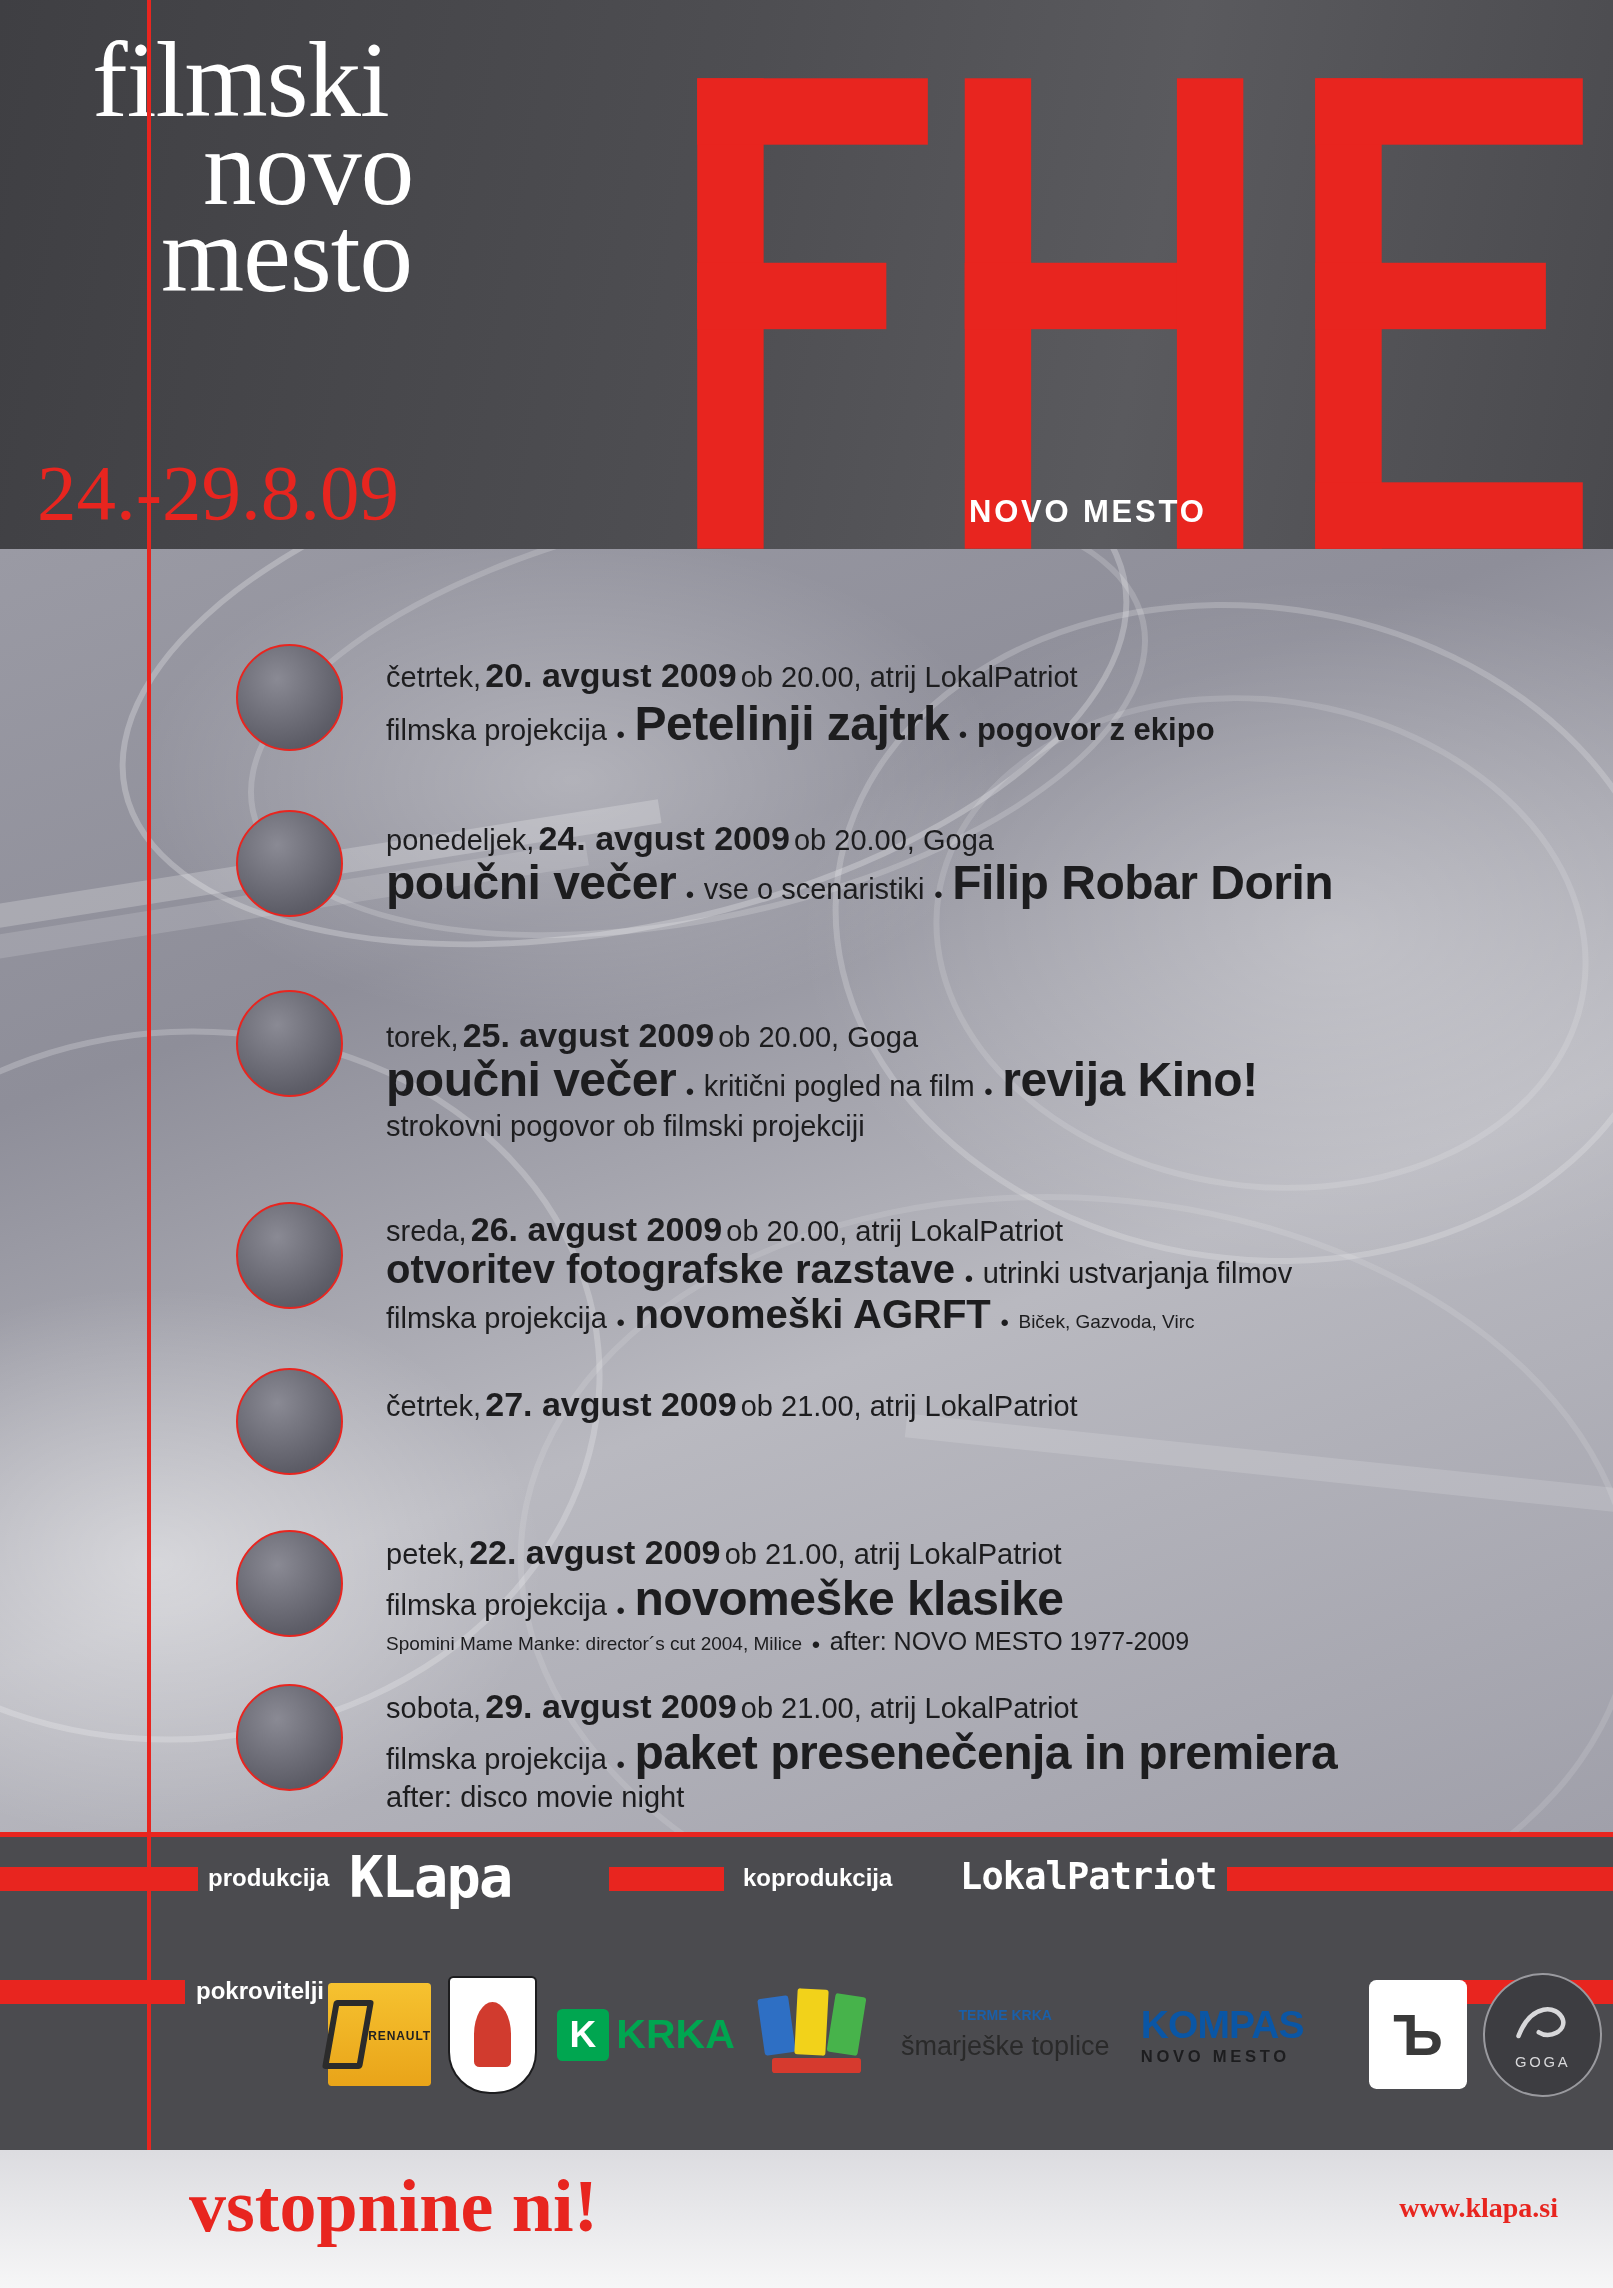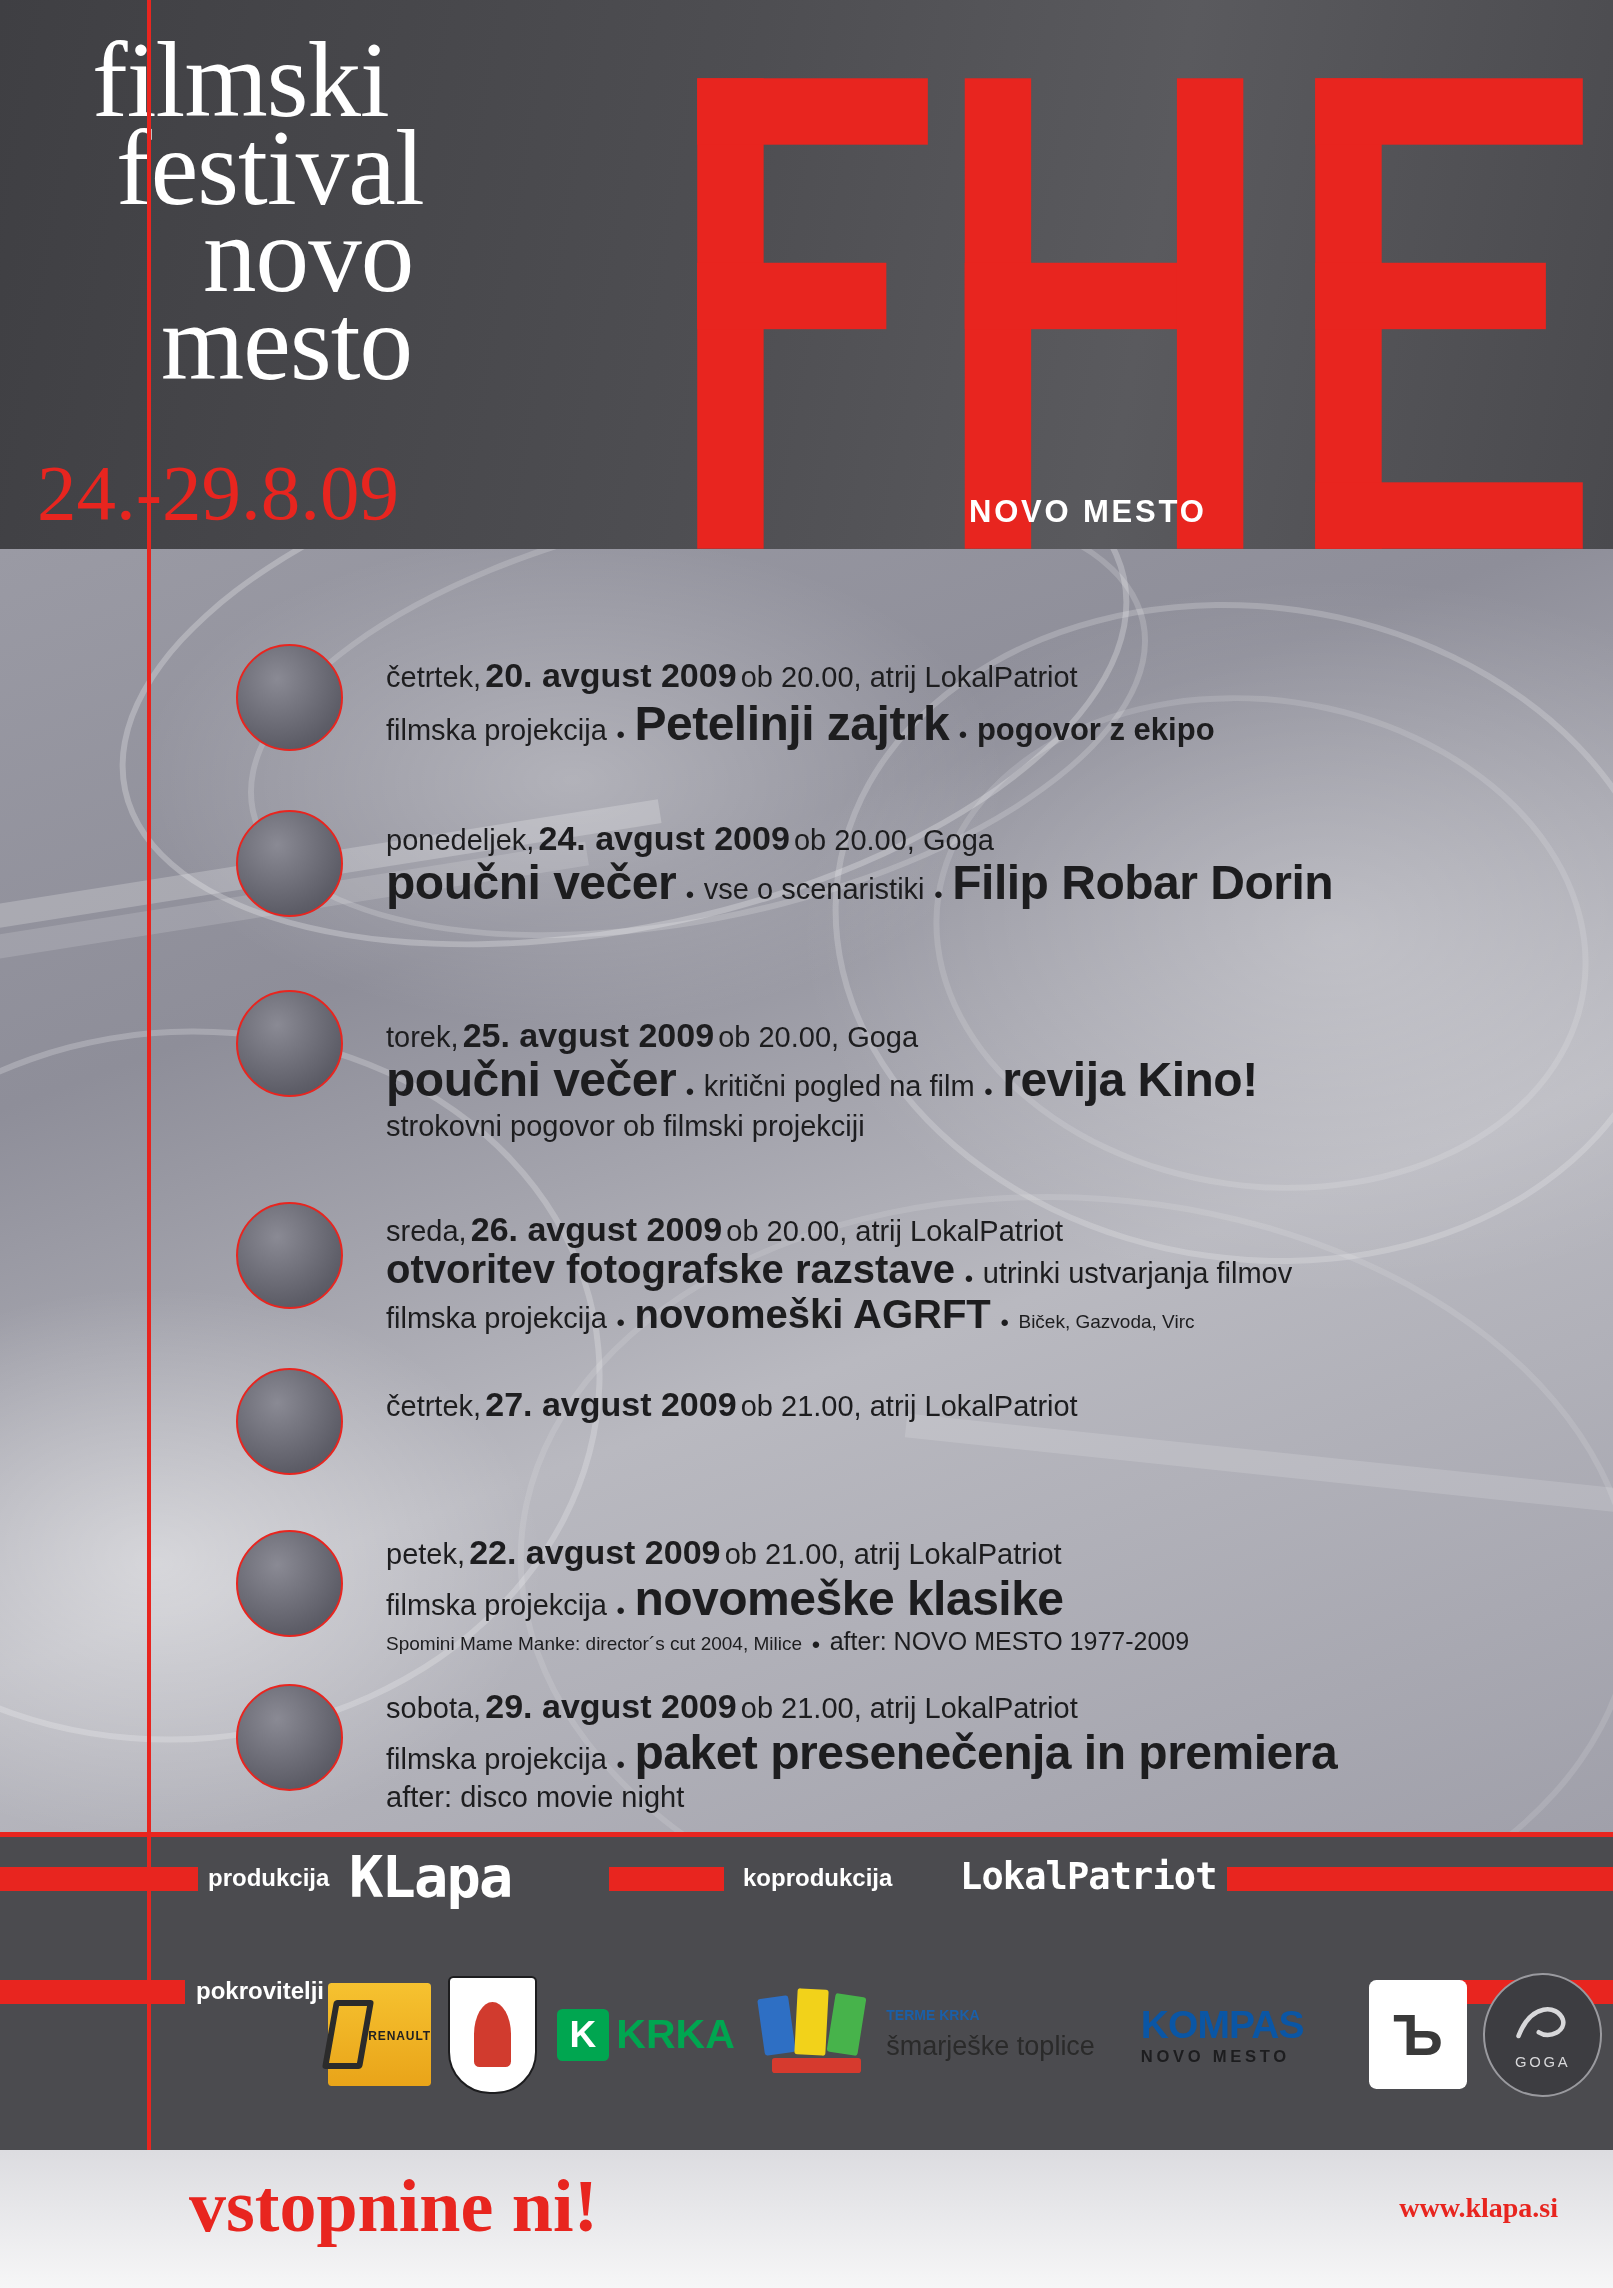--- a/index.html
+++ b/index.html
@@ -221,21 +221,21 @@
   .sp-renault { width: 103px; height: 103px; background: linear-gradient(#f6c230,#e9a419); border-radius: 3.7px; flex-direction: row; }
   .sp-renault .dia { width: 42px; height: 57px; border: 6.5px solid #2b2b2b; transform: skewX(-10deg); border-radius: 3.7px; }
   .sp-renault .cap { font-size: 12px; font-weight: bold; color: #222; margin-top: 2.8px; letter-spacing: 0.9px;}
   .sp-grb { width: 89px; height: 114px; background: #ffffff; border: 2.8px solid #1d1d1f; border-radius: 5.5px 5.5px 42px 42px; }
   .sp-grb .fig { width: 37px; height: 65px; background: #d13b2e; border-radius: 50% 50% 5.5px 5.5px; }
   .sp-krka { width: 194px; height: 83px; display: flex; align-items: center; }
   .sp-krka .k { width: 52px; height: 52px; background: #00a650; color: #fff; font-size: 37px; font-weight: bold; display: flex; align-items: center; justify-content: center; border-radius: 5.5px;}
   .sp-krka .txt { font-size: 41px; font-weight: bold; color: #00a650; margin-left: 7.4px; }
   .sp-sou { width: 120px; height: 109px; position: relative; }
   .sp-sou i { position: absolute; display: block; border-radius: 2.8px; }
-  .sp-smarj { width: 249px; display: flex; flex-direction: column; align-items: flex-start; gap: 8px; }
+  .sp-smarj { width: 249px; display: flex; flex-direction: column; align-items: center; gap: 8px; }
   .sp-smarj .t { font-size: 27px; color: #2a2a2a; }
   .sp-smarj .sub { font-size: 14px; color: #1a5fa8; font-weight: bold; }
   .sp-kompas { width: 222px; display: flex; flex-direction: column; align-items: flex-start;}
   .sp-kompas .t { font-size: 39px; font-weight: bold; color: #0a56a5; letter-spacing: -0.9px;}
   .sp-kompas .sub { font-size: 16.6px; font-weight: bold; color: #1d1d1f; letter-spacing: 3.7px; }
   .sp-tv { width: 102px; height: 109px; background: #ffffff; border-radius: 7.4px; }
   .sp-tv .g { font-size: 57px; font-weight: bold; color: #3a3a3a;}
   .sp-goga { width: 120px; height: 120px; border-radius: 50%; background: #3d3d41; border: 2.8px solid #9a9a9f; color: #d8d8da; flex-direction: column; }
   .sp-goga .gt { font-size: 14.8px; letter-spacing: 2.8px; margin-top: 5.5px; }
   .footer-bg {
@@ -281,21 +281,20 @@
       <rect x="530" y="0" width="72" height="510" fill="#e8251f"></rect>
 
       <rect x="680" y="0" width="72" height="510" fill="#e8251f"></rect>
       <rect x="680" y="0" width="290" height="72" fill="#e8251f"></rect>
       <rect x="680" y="200" width="250" height="72" fill="#e8251f"></rect>
       <rect x="680" y="438" width="290" height="72" fill="#e8251f"></rect>
     </svg>
 
     <div class="title-block">
       <span class="title-line t1">filmski</span>
-      <span class="title-line t2">festival</span>
       <span class="title-line t3">novo</span>
       <span class="title-line t4">mesto</span>
     </div>
 
     <div class="dates">24.-29.8.09</div>
     <div class="nm-label">NOVO MESTO</div>
   </div>
 
   <div class="body-bg">
     <div class="reel-ring r1"></div>

